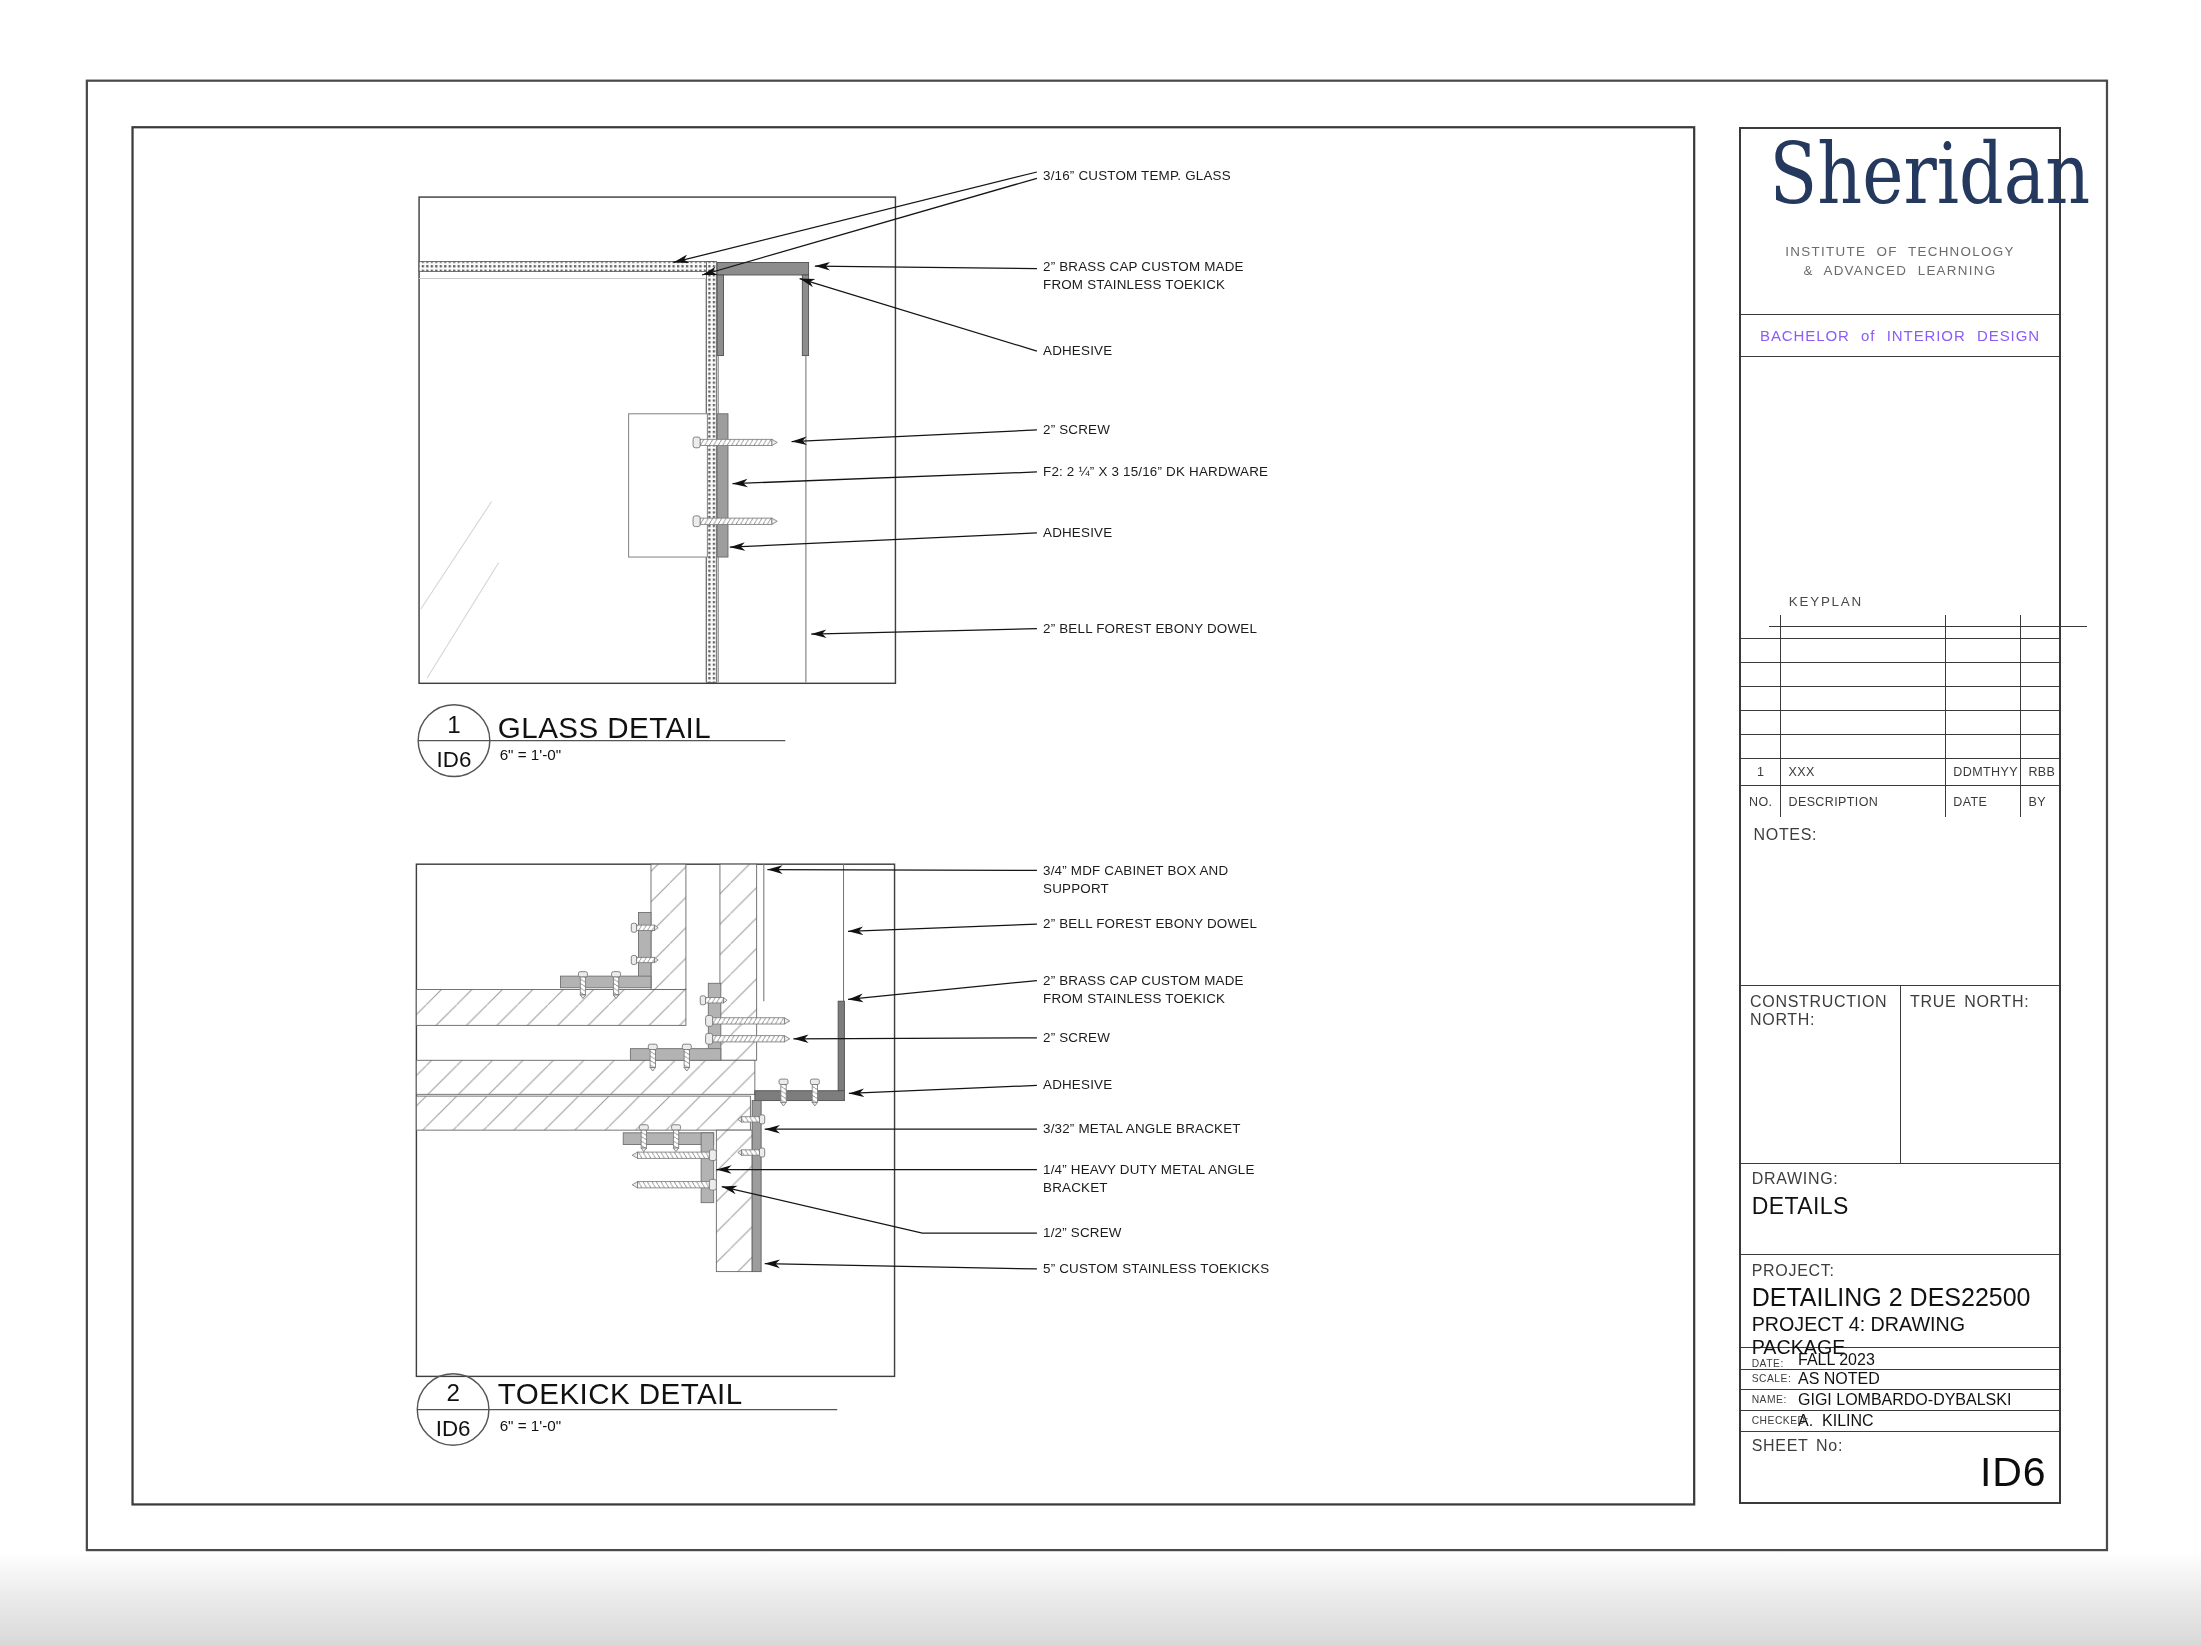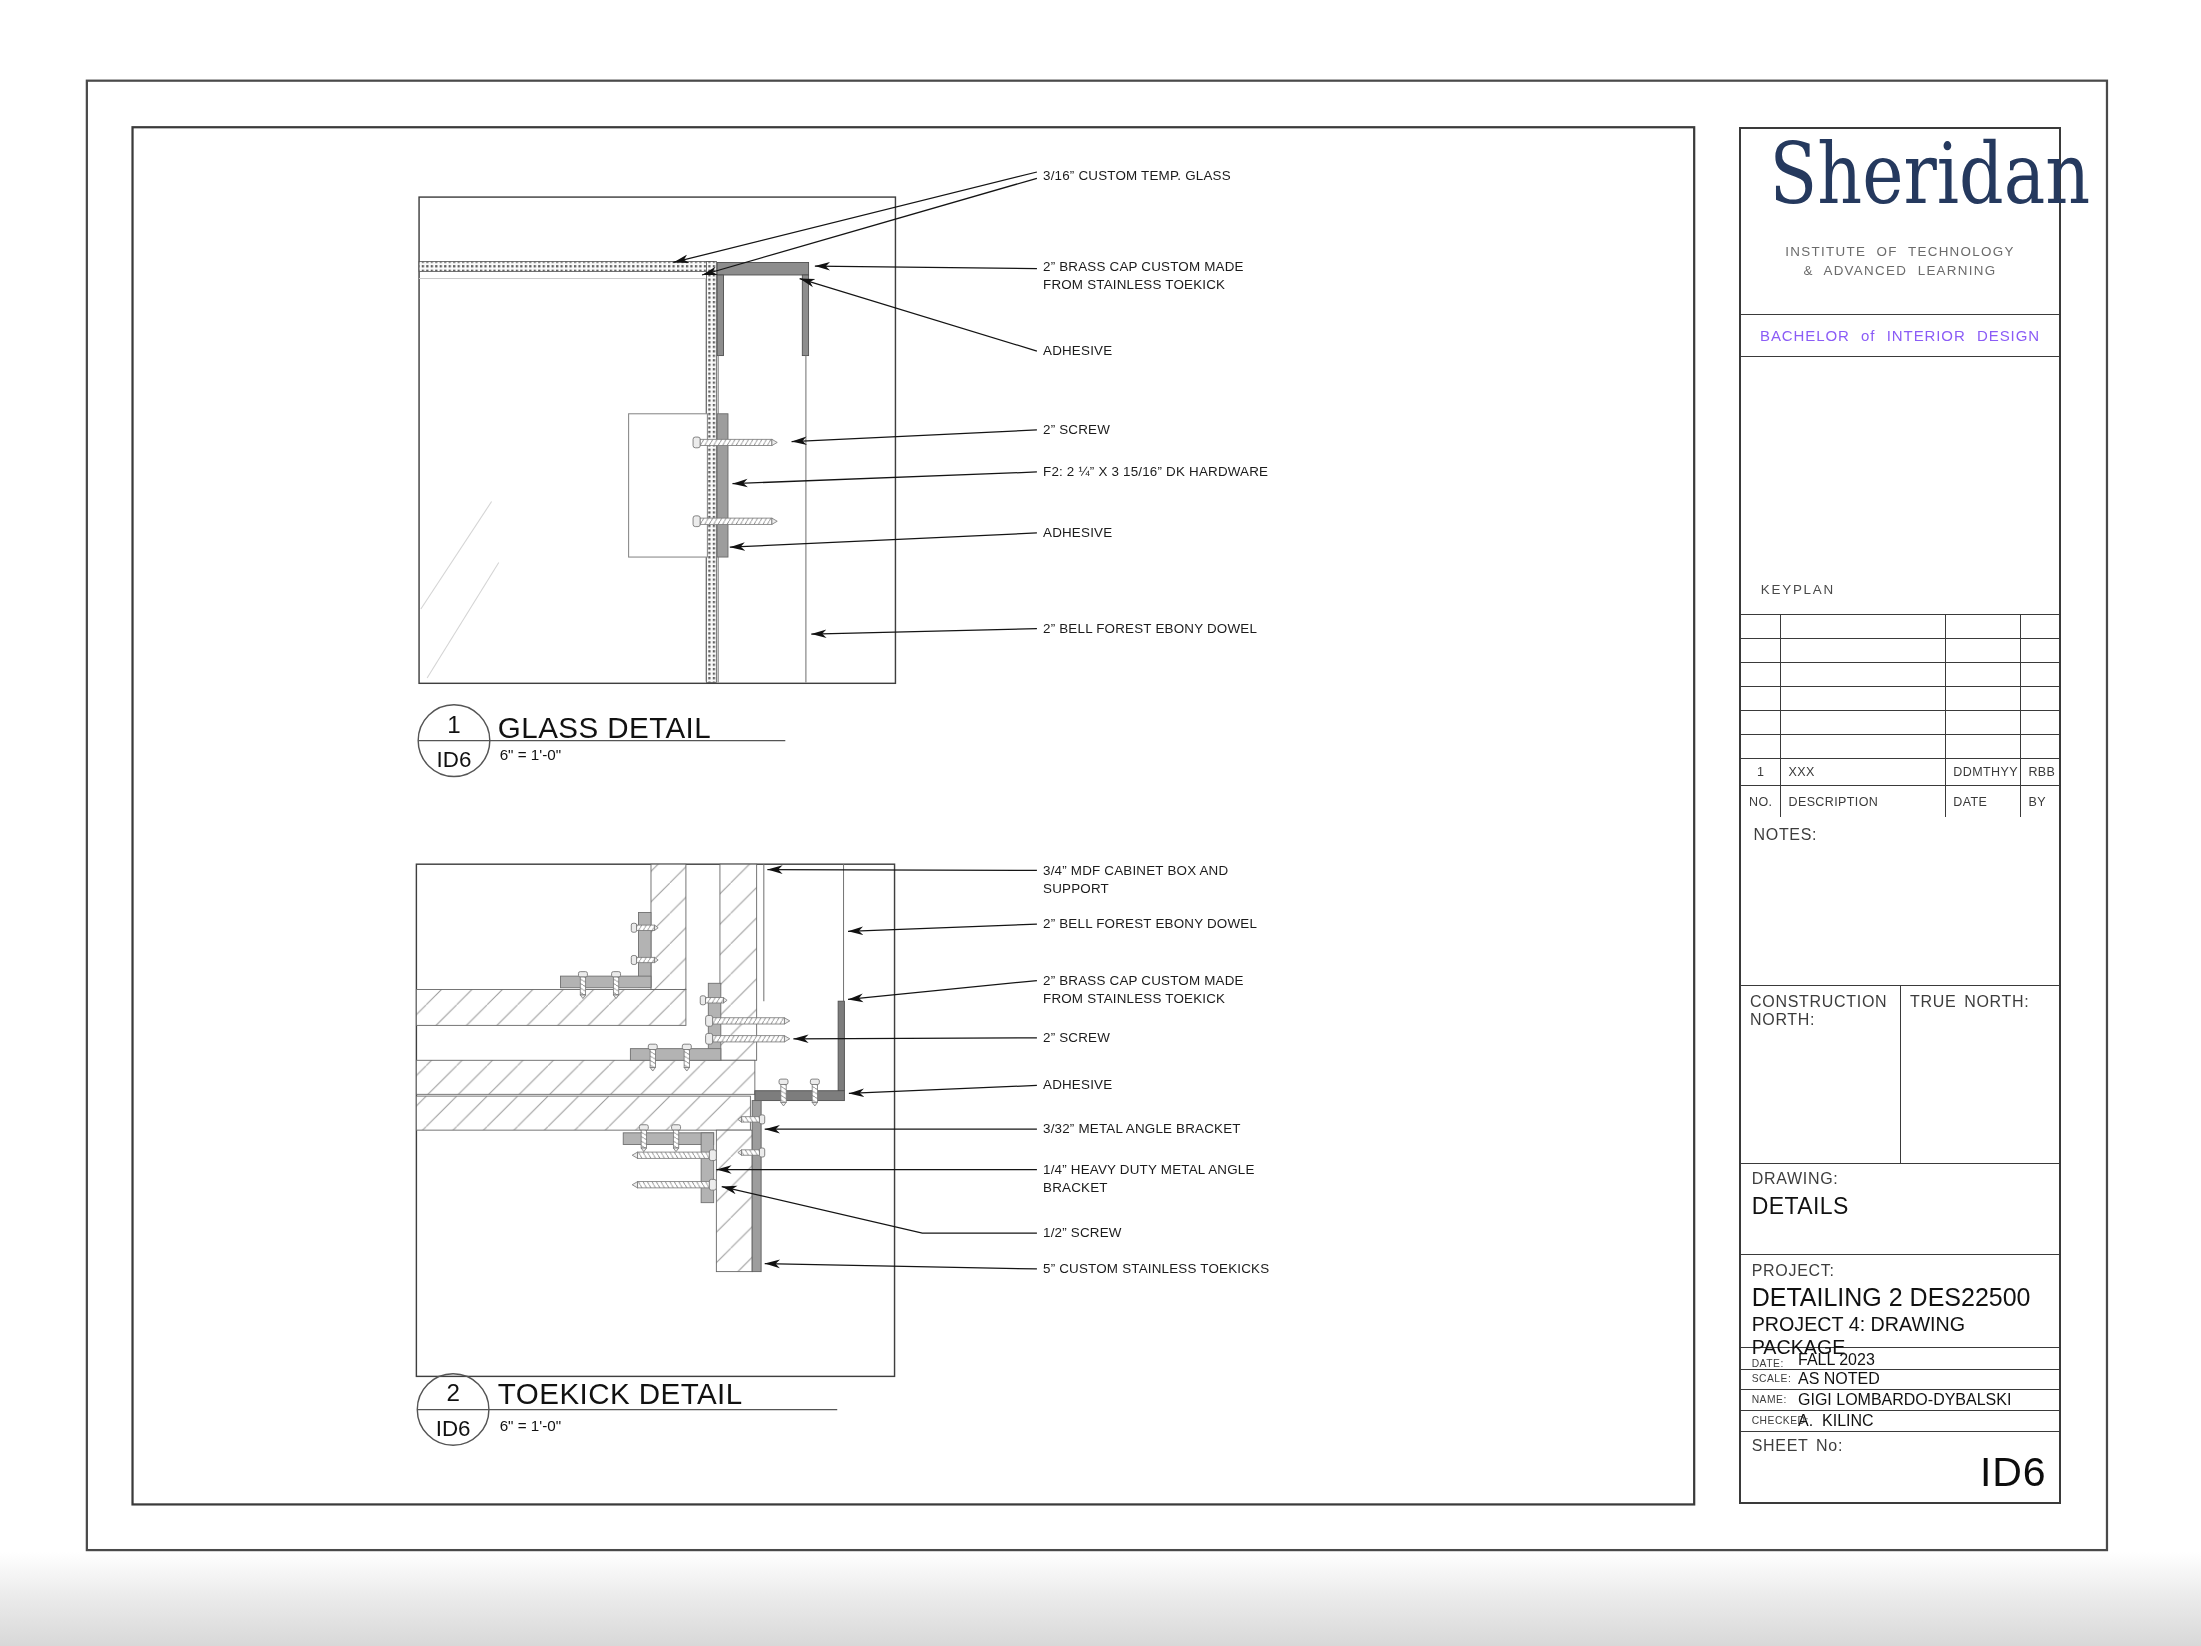--- a/index.html
+++ b/index.html
@@ -15,21 +15,21 @@
   
   .page-shadow { position:absolute; left:0; top:1552px; width:2201px; height:94px;
                  background:linear-gradient(180deg,#ffffff 0%,#ececec 45%,#d8d8d8 100%); }
 
   
   .titleblock { position:absolute; left:1739px; top:127px; width:322px; height:1377px;
                 border:2.2px solid #3a3a3a; background:#fff; color:#2e2e2e; }
   .tb-sec { position:absolute; left:0; width:100%; border-bottom:1.3px solid #3a3a3a; }
   .tb-logo    { top:0;      height:186px; }
   .tb-program { top:186px;  height:42px; }
-  .tb-keyplan { top:228px;  height:258px; }
+  .tb-keyplan { top:240px;  height:258px;margin-left:28px; }
   .tb-rev     { top:486px;  height:203px; border-bottom:none; }
   .tb-notes   { top:690px;  height:167px; }
   .tb-north   { top:857px;  height:178px; display:flex; }
   .tb-drawing { top:1035px; height:91px; }
   .tb-project { top:1127px; height:92px; }
   .tb-field   { height:20.6px; display:flex; align-items:center; }
   .f-date     { top:1219px; height:21.5px;align-items:flex-end; }
   .f-scale    { top:1240px; }
   .f-name     { top:1261px; }
   .f-checked  { top:1282px; }

